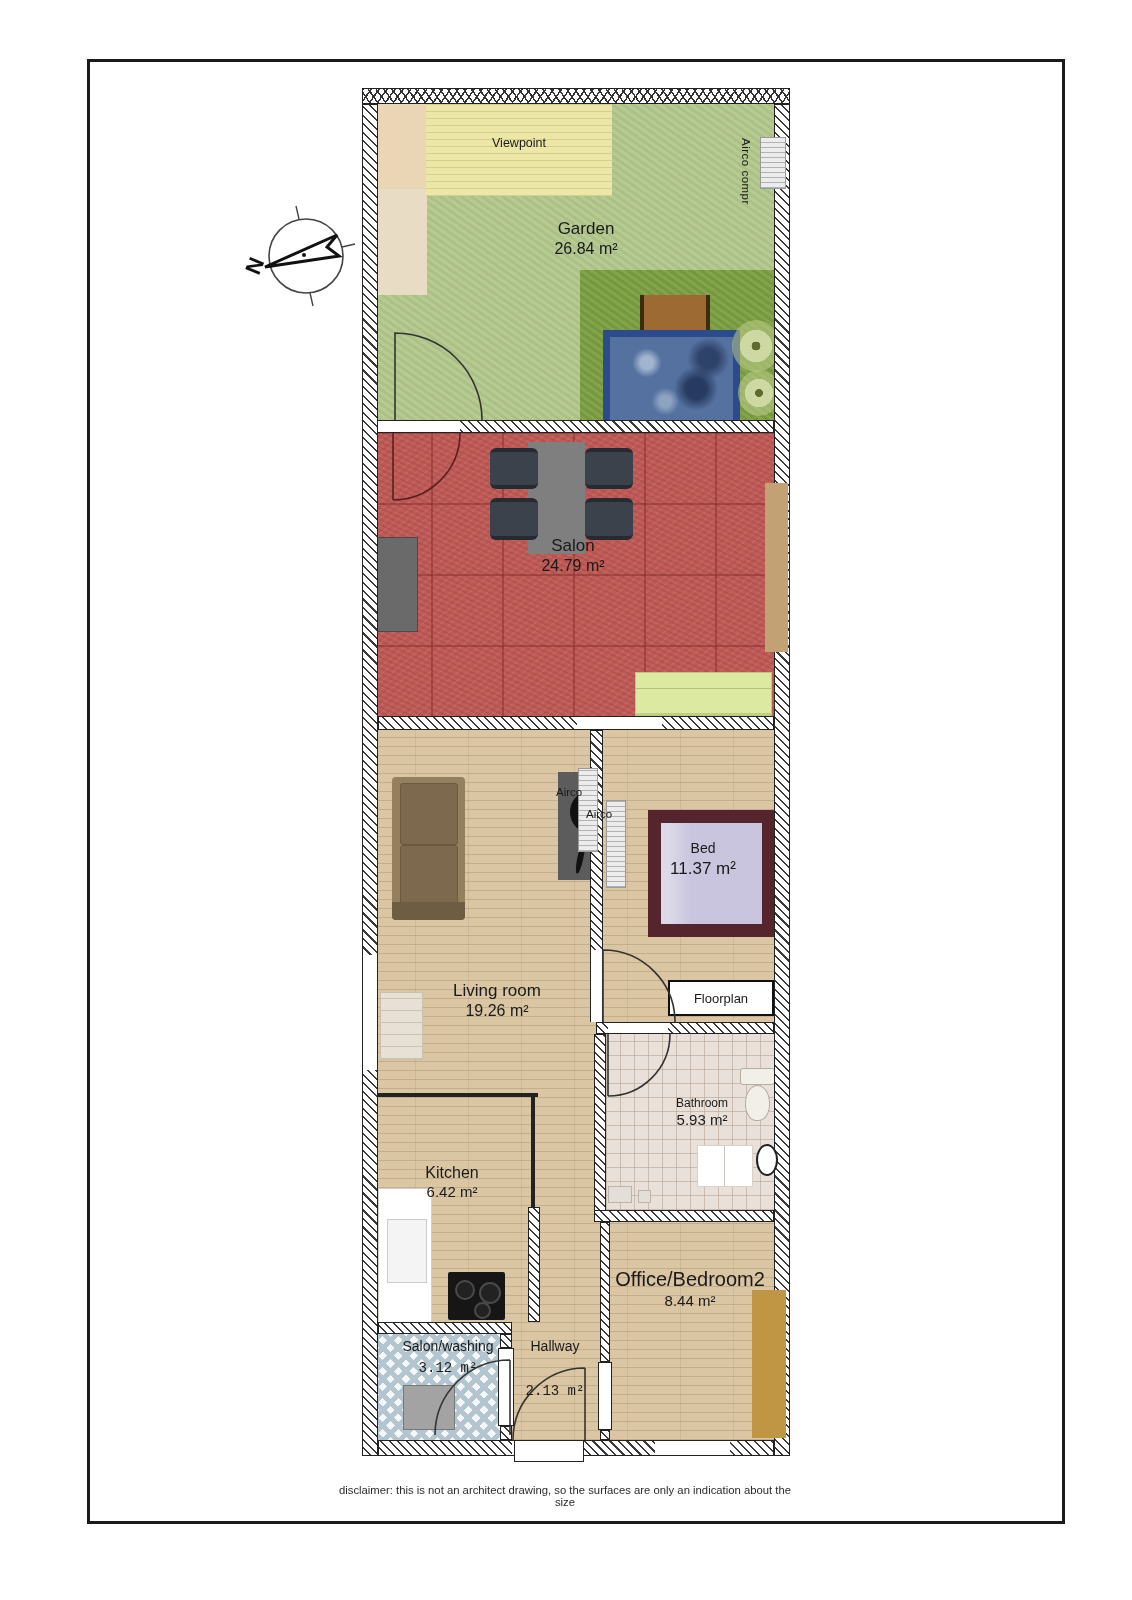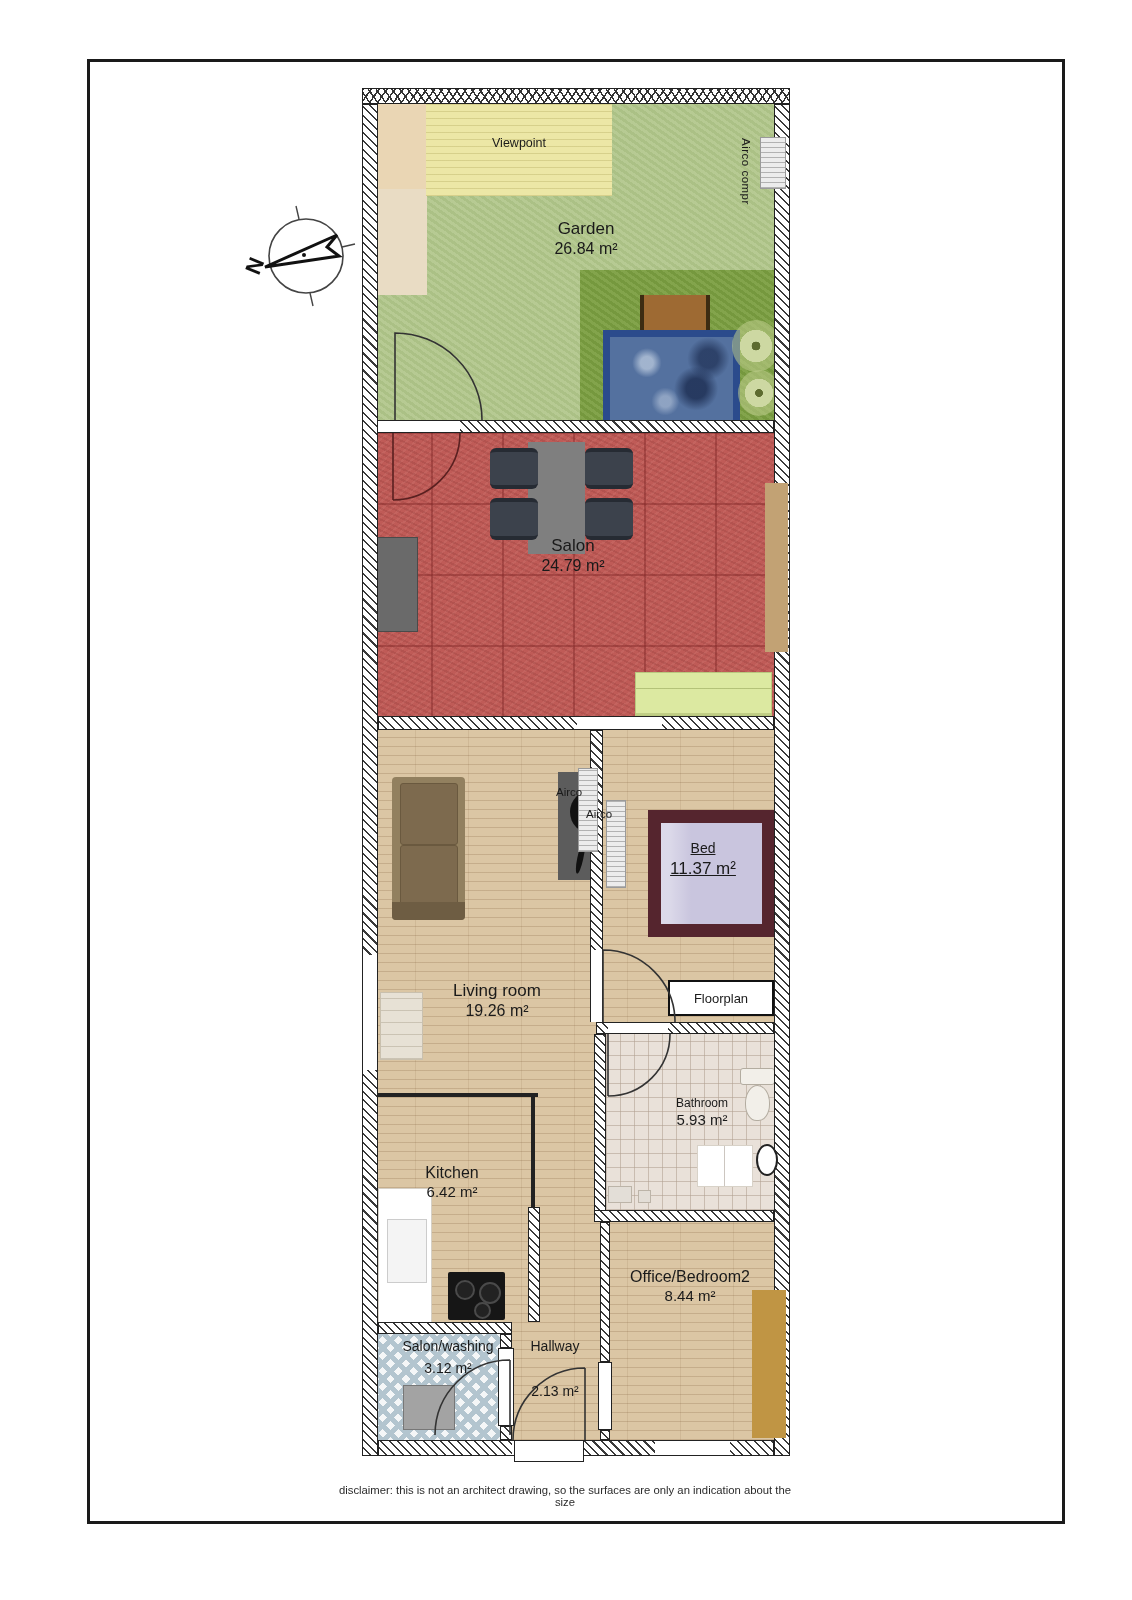--- a/index.html
+++ b/index.html
@@ -104,21 +104,21 @@
   #stove{background:var(--stove-black,#161616);border-radius:2px;}
   #stove .burner{position:absolute;border:2px solid #4a4a4a;border-radius:50%;background:#222;}
   #washer{background:var(--washer-gray,#a3a3a3);border:1px solid #777;}
   #office-desk{background:var(--desk-tan,#c09544);}
 
   
   .rlabel{z-index:6;display:flex;flex-direction:column;align-items:center;transform:translateX(-50%);white-space:nowrap;}
   .rlabel .nm{font-size:17px;}
   .rlabel .ar{font-size:16px;margin-top:1px;}
   .rlabel.sm .nm{font-size:14px;}
-  .rlabel.sm .ar{font-size:14px;margin-top:6px;}
+  .rlabel.sm .ar{font-size:14px;margin-top:6px;font-family:Liberation Mono, monospace;}
   .rlabel.bed .nm{font-size:14px;}
   .rlabel.bed .ar{font-size:17px;margin-top:3px;}
   .plain-label{z-index:6;font-size:12.5px;white-space:nowrap;}
   #airco-compr-label{writing-mode:vertical-rl;font-size:11.5px;letter-spacing:.5px;}
   .airco-label{font-size:11.5px;z-index:6;}
   #svg-overlay{left:0;top:0;width:428px;height:1370px;z-index:5;pointer-events:none;}
   #compass{left:238px;top:194px;width:134px;height:118px;z-index:2;}
 </style>
 </head>
 <body>
@@ -255,42 +255,42 @@
       <span class="ar">26.84 m²</span>
     </div>
     <div class="abs rlabel" style="left:211px;top:448px;">
       <span class="nm">Salon</span>
       <span class="ar">24.79 m²</span>
     </div>
     <div class="abs rlabel" style="left:135px;top:893px;">
       <span class="nm">Living room</span>
       <span class="ar">19.26 m²</span>
     </div>
-    <div class="abs rlabel bed" style="left:341px;top:752px;text-decoration:underline;">
+    <div class="abs rlabel bed" style="left:341px;top:752px;">
       <span class="nm">Bed</span>
       <span class="ar">11.37 m²</span>
     </div>
     <div class="abs rlabel" style="left:340px;top:1008px;">
       <span class="nm" style="font-size:12px;">Bathroom</span>
       <span class="ar" style="font-size:15px;">5.93 m²</span>
     </div>
     <div class="abs rlabel" style="left:90px;top:1076px;">
       <span class="nm" style="font-size:16px;">Kitchen</span>
       <span class="ar" style="font-size:15px;">6.42 m²</span>
     </div>
     <div class="abs rlabel sm" style="left:86px;top:1250px;">
       <span class="nm">Salon/washing</span>
       <span class="ar">3.12 m²</span>
     </div>
     <div class="abs rlabel sm" style="left:193px;top:1250px;gap:23px;">
       <span class="nm">Hallway</span>
       <span class="ar">2.13 m²</span>
     </div>
     <div class="abs rlabel" style="left:328px;top:1180px;">
-      <span class="nm" style="font-size:16px;">Office/Bedroom2</span>
+      <span class="nm" style="font-size:20px;">Office/Bedroom2</span>
       <span class="ar" style="font-size:15px;">8.44 m²</span>
     </div>
 
     <div class="abs plain-label" style="left:157px;top:48px;transform:translateX(-50%);">Viewpoint</div>
     <div class="abs plain-label" id="airco-compr-label" style="left:378px;top:50px;">Airco compr</div>
     <div class="abs airco-label" style="left:194px;top:698px;">Airco</div>
     <div class="abs airco-label" style="left:224px;top:720px;">Airco</div>
   </div>
 
   <div class="abs" id="disclaimer">disclaimer: this is not an architect drawing, so the surfaces are only an indication about the size</div>

